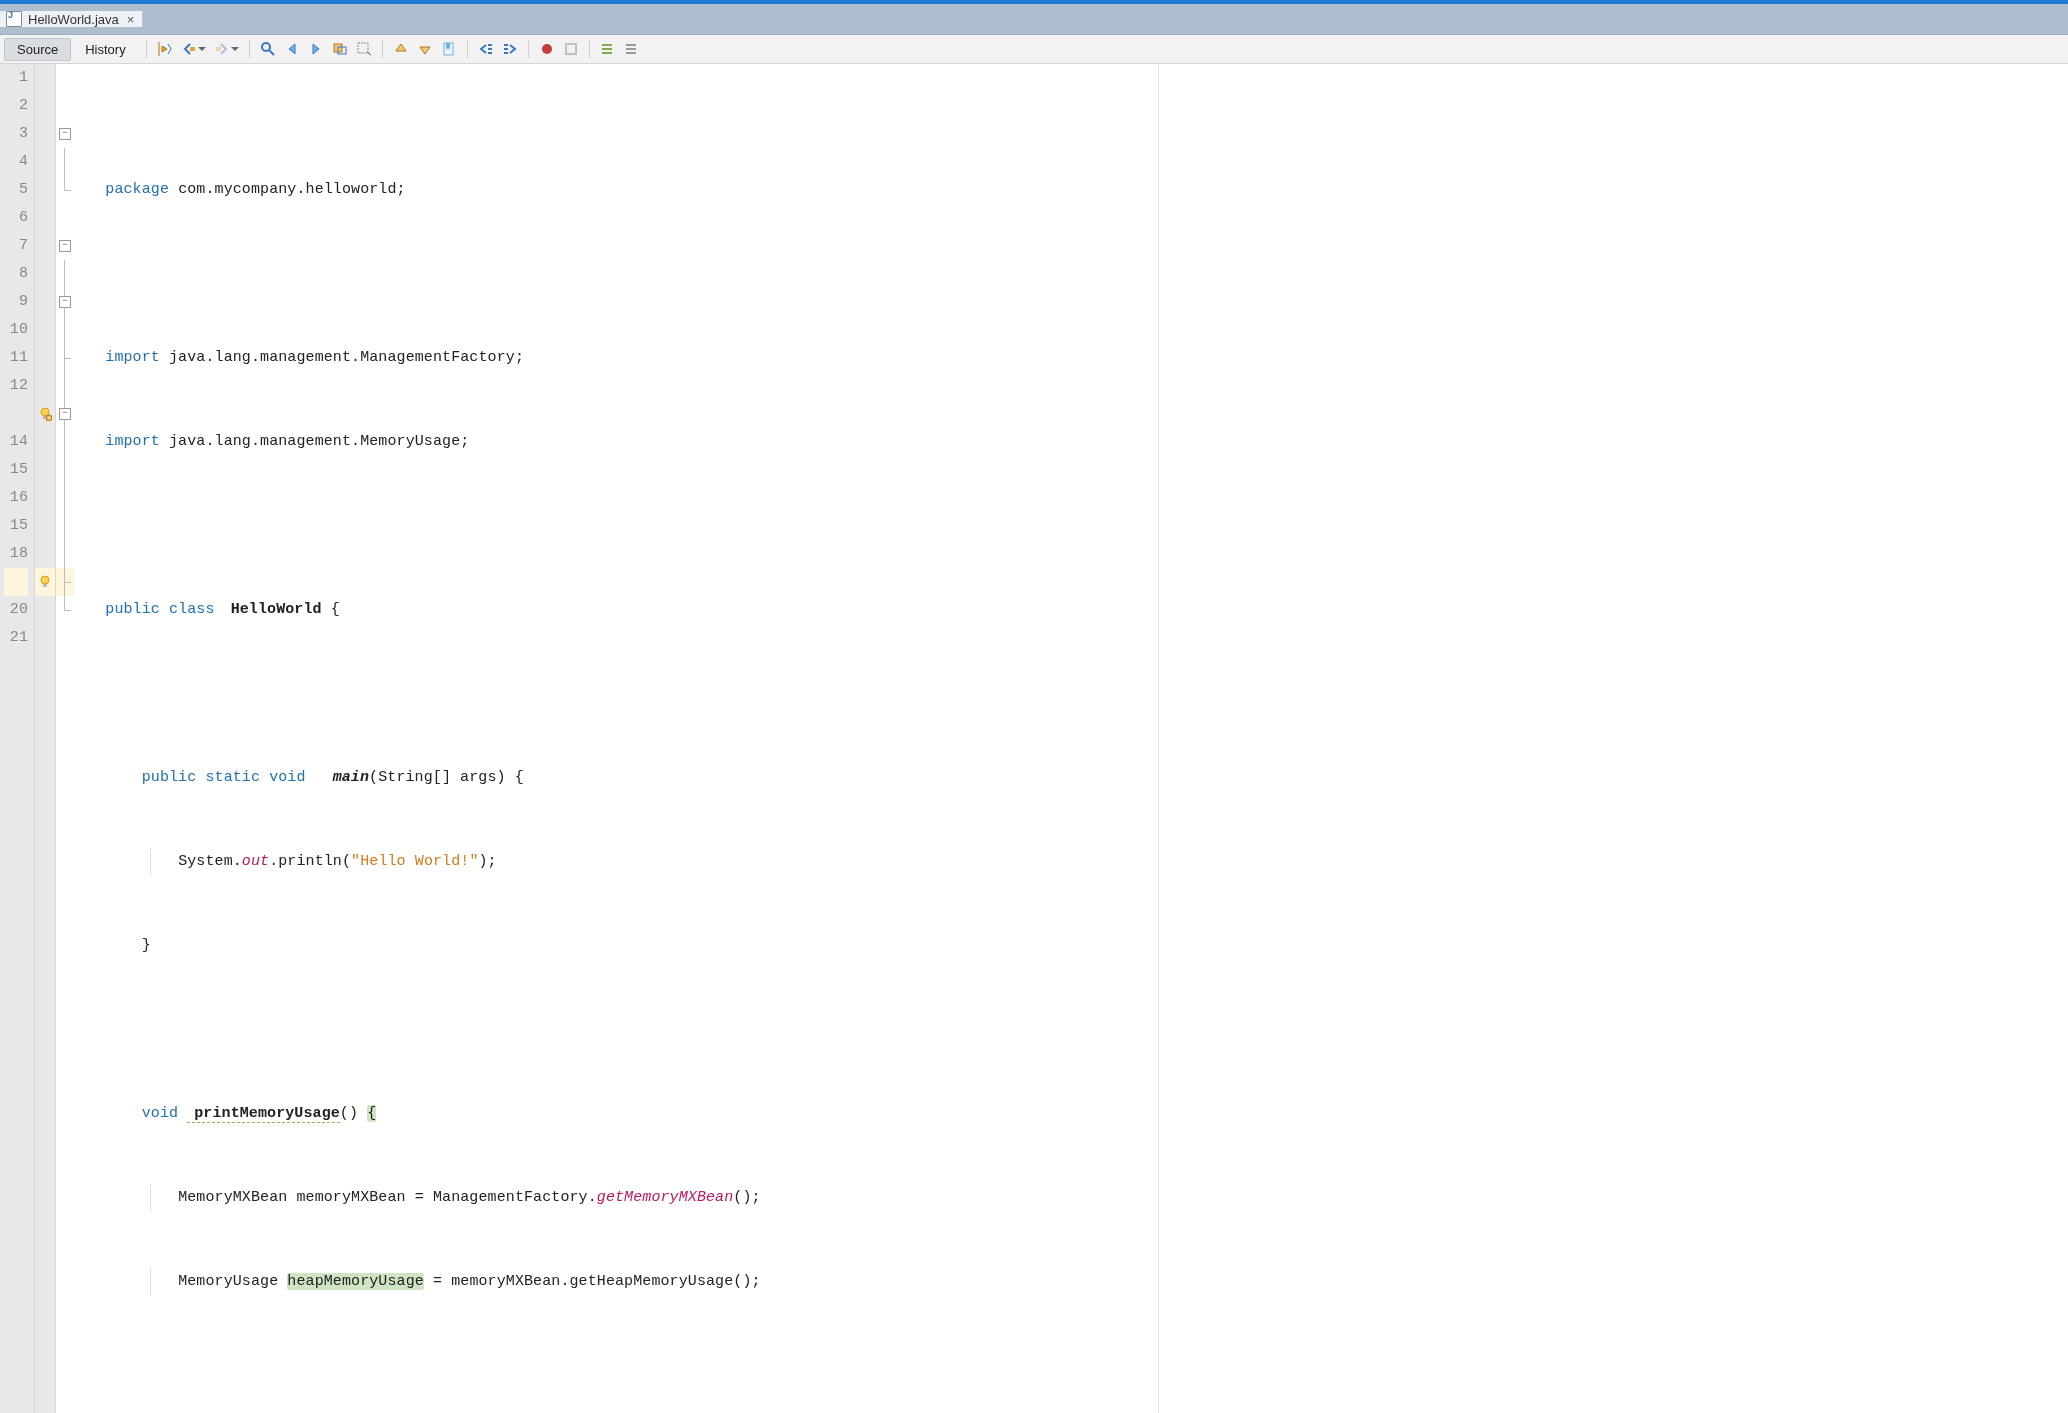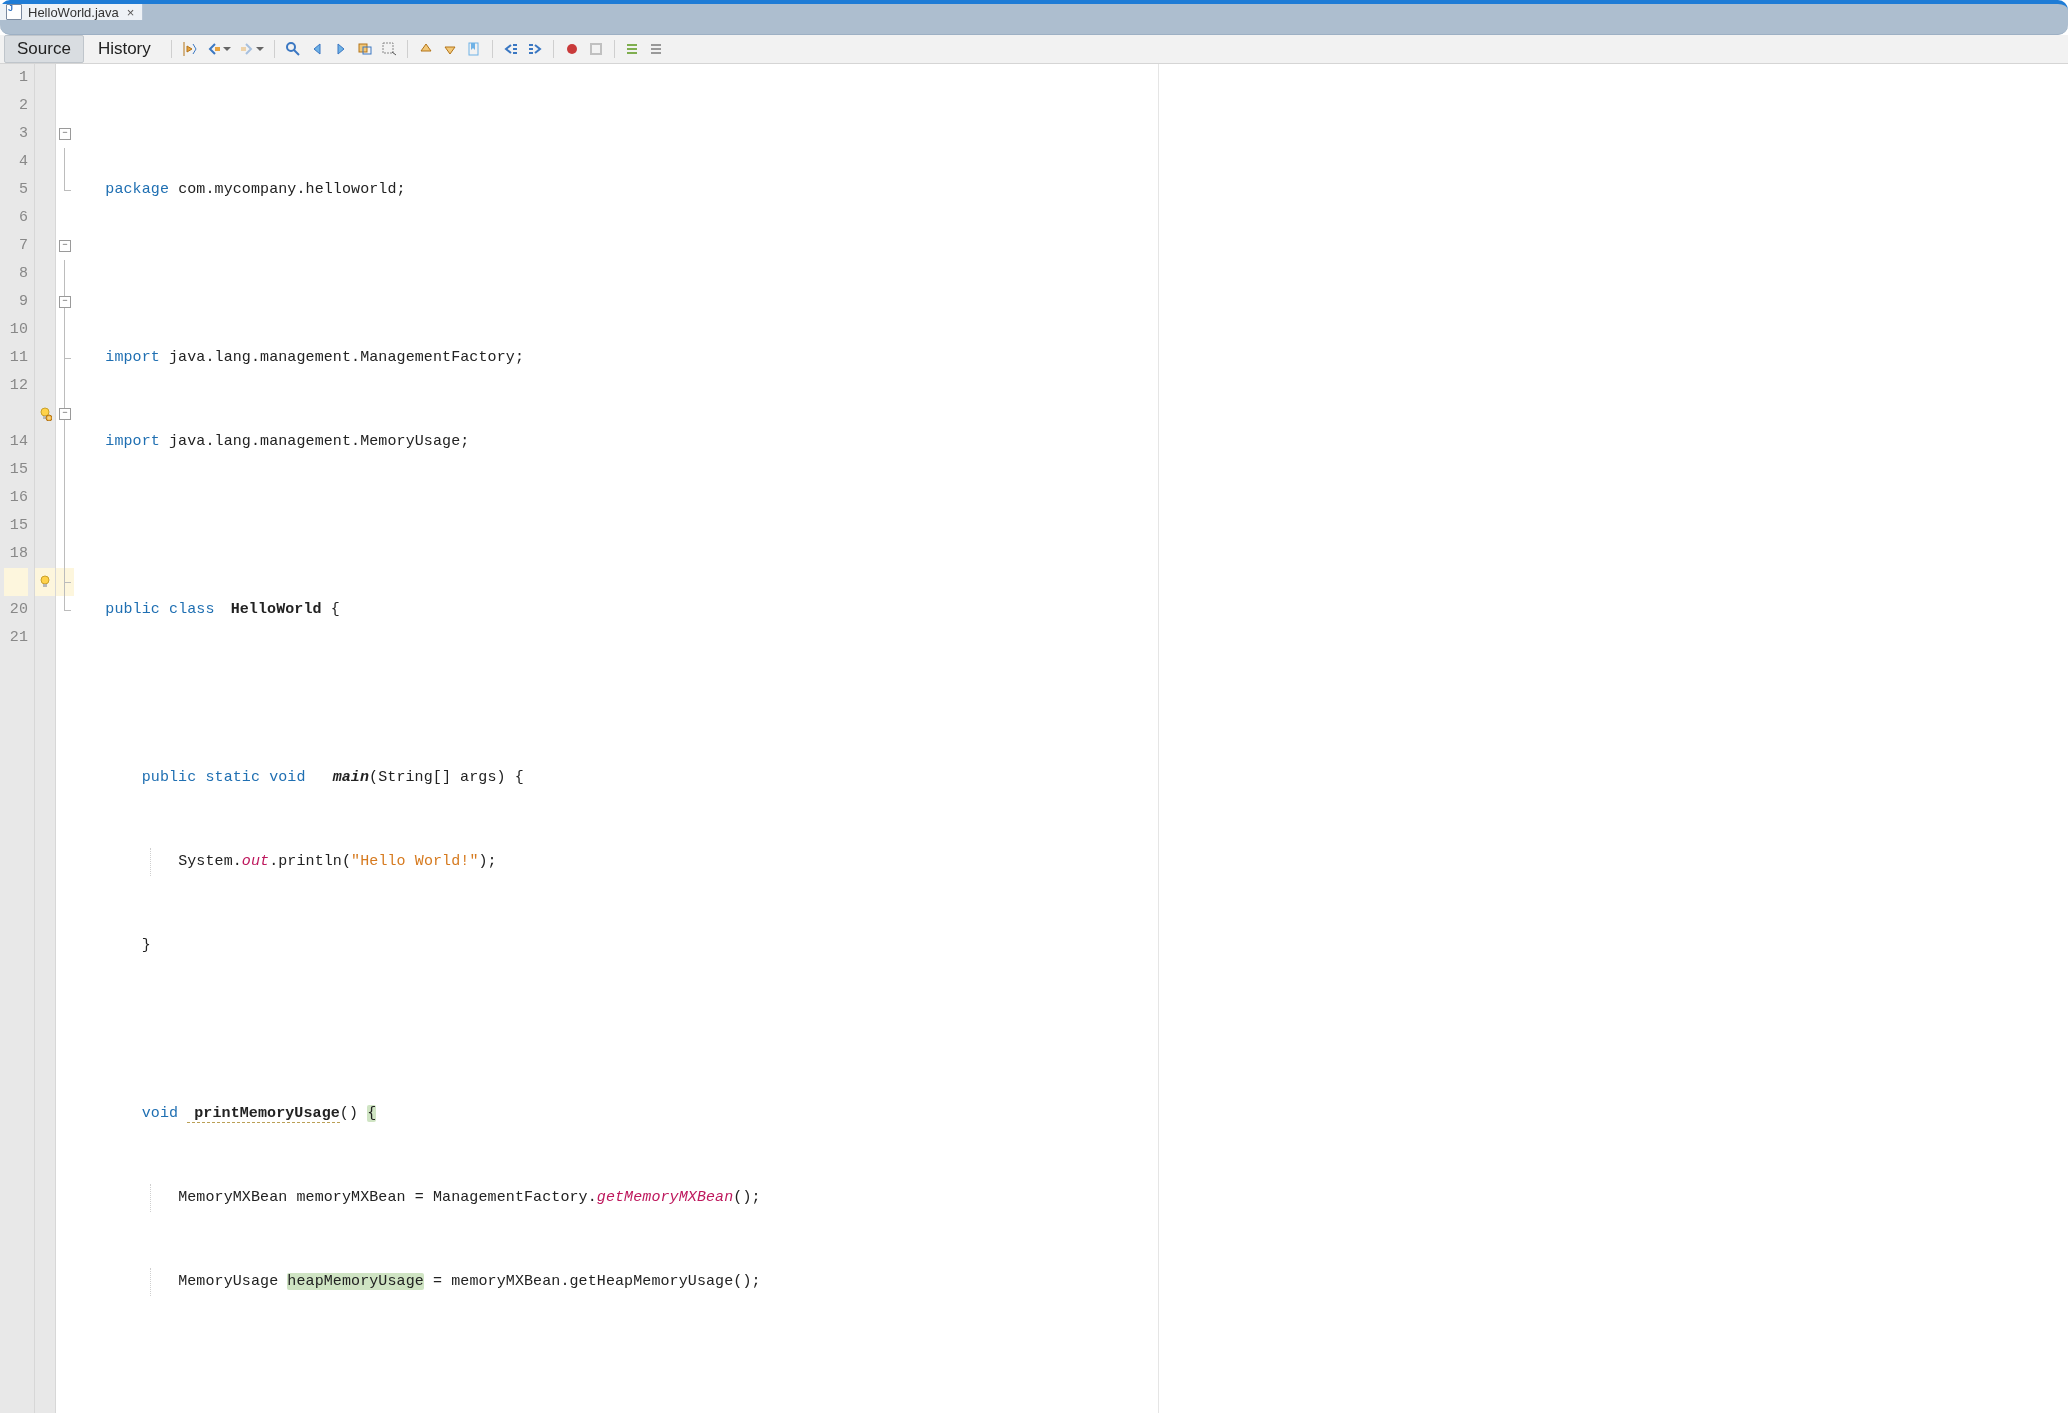--- a/index.html
+++ b/index.html
@@ -5,23 +5,22 @@
   html, body {
     margin: 0; padding: 0; overflow: hidden;
     font-family: "Segoe UI", Tahoma, sans-serif;
     font-size: 13px; background: #fff; color: #222;
   }
   
   .tabbar {
     height: 30px;
     background: #adbecf;
     border-top: 4px solid #1e7cd6;
-    display: flex; align-items: flex-start;
+    display: flex; align-items: center;
     border-bottom: 1px solid #9db0c4;
-    border-radius: 10px;
   }
   .tab {
     display: flex; align-items: center;
     background: #eef2f6;
     padding: 0 8px 0 6px;
     border-right: 1px solid #b7c5d5;
     gap: 6px; font-size: 13px;
     color: #333; cursor: pointer;
   }
   .tab .file-icon {
@@ -40,21 +39,21 @@
   
   .toolbar {
     height: 28px;
     background: #f2f2f2;
     border-bottom: 1px solid #d5d5d5;
     display: flex; align-items: center;
     padding-left: 4px;
   }
   .toolbar .mode {
     padding: 3px 12px; margin-right: 2px;
-    font-size: 17px; border-radius: 2px;
+    font-size: 13px; border-radius: 2px;
     cursor: pointer;
   }
   .toolbar .mode.active {
     background: #d9dde1; border: 1px solid #bfc5cb;
   }
   .toolbar .sep {
     width: 1px; height: 18px; background: #cfcfcf; margin: 0 6px;
   }
   .tb-btn {
     width: 22px; height: 22px; display: flex;

